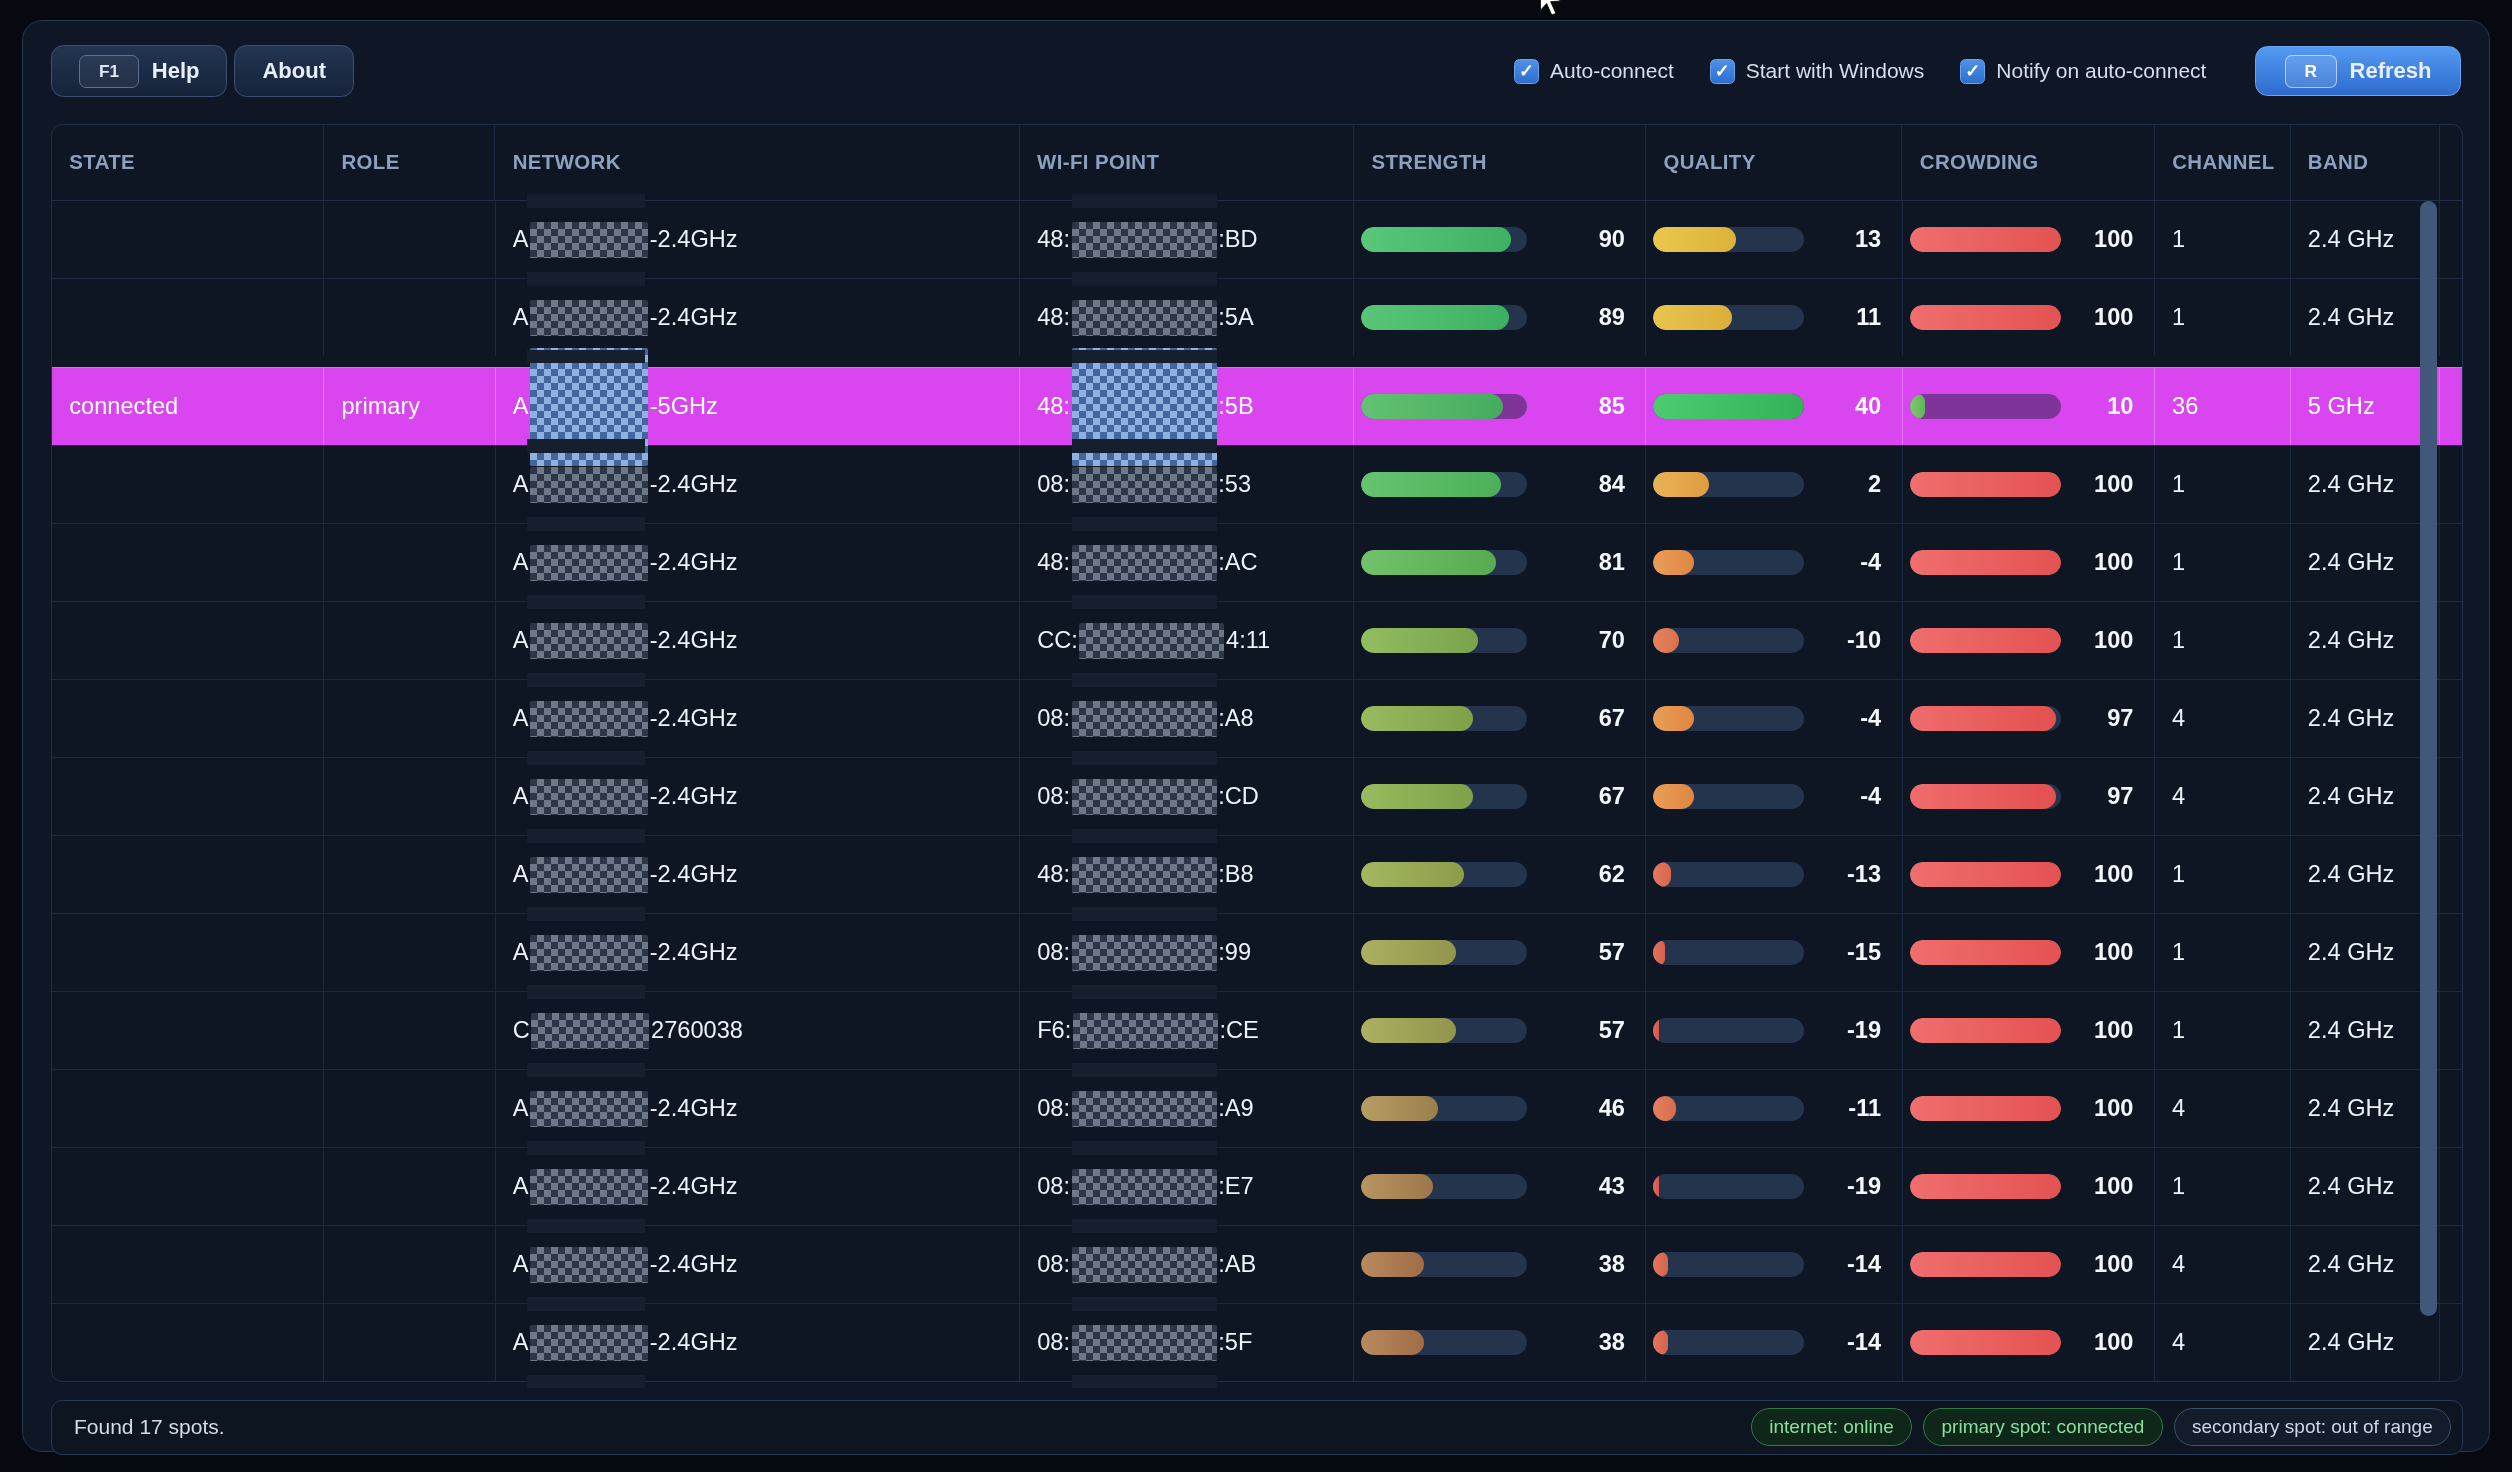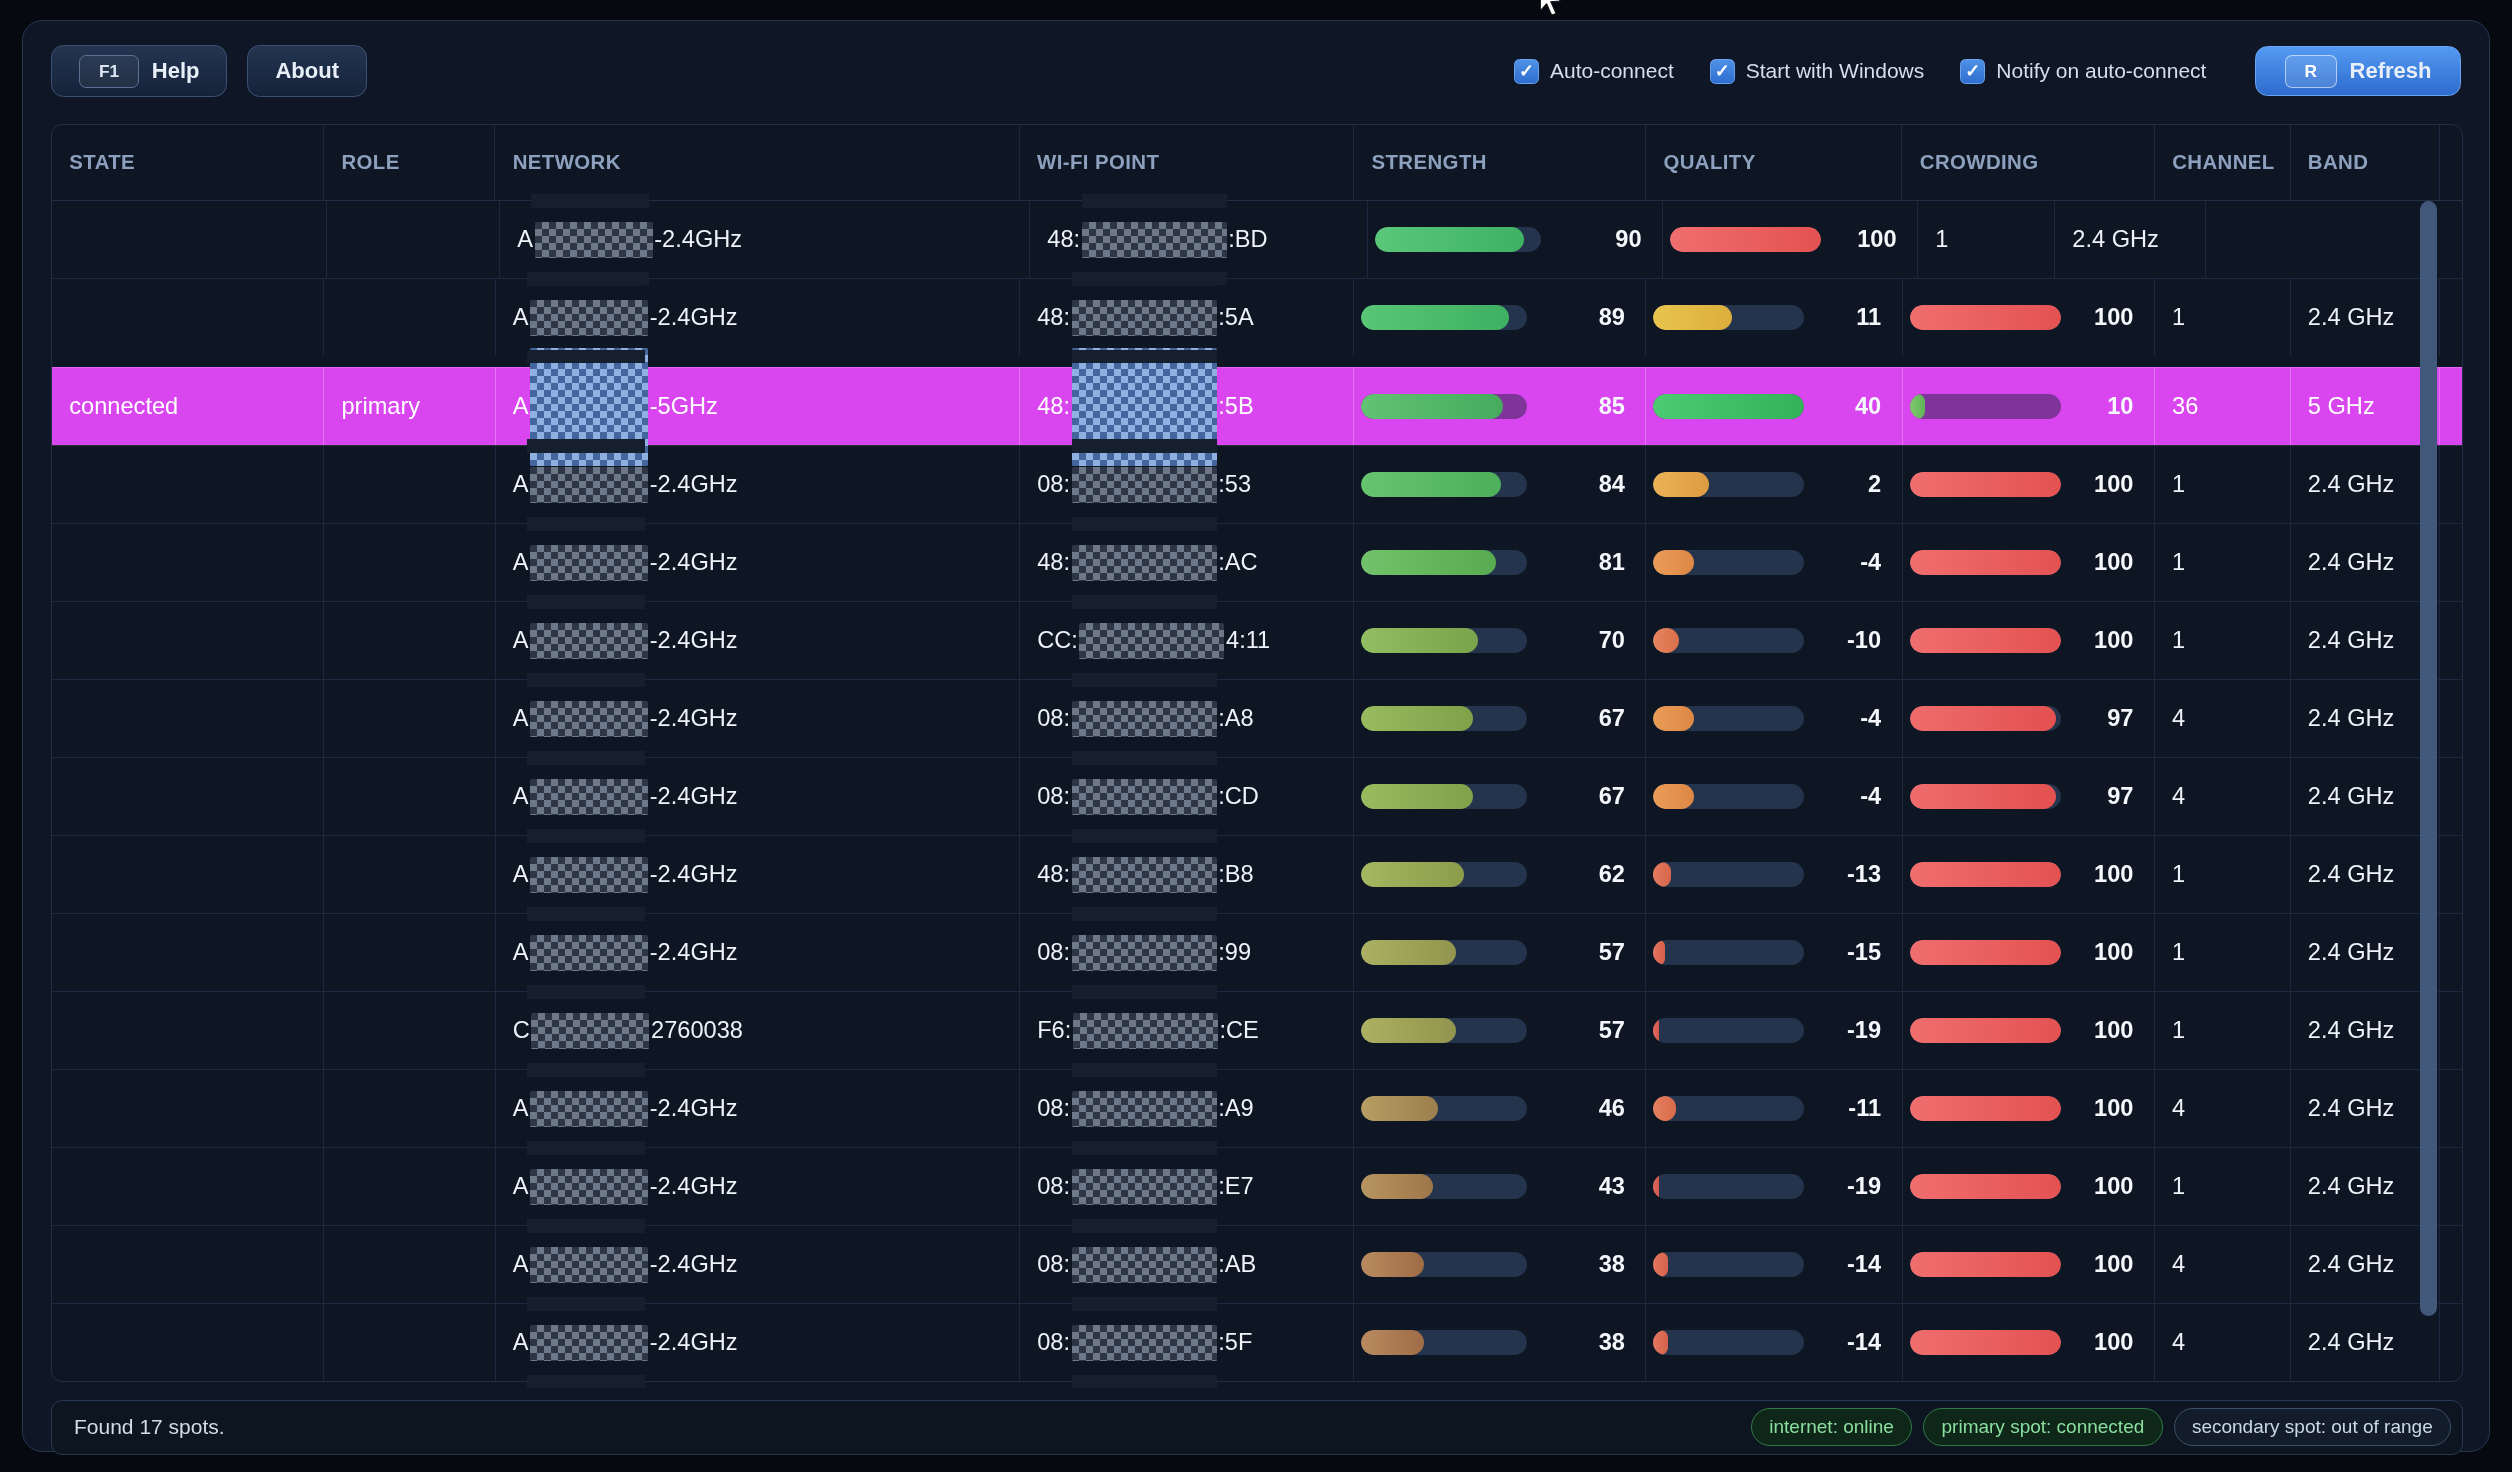--- a/index.html
+++ b/index.html
@@ -7,21 +7,21 @@
 
   
   .window{position:absolute;left:22px;top:20.4px;width:2468px;height:1432px;background:#0f1726;
     border:0.8px solid #28384f;border-radius:20.4px;box-sizing:border-box;padding:25px 28px;}
 
   
   .toolbar{display:flex;align-items:center;height:50px;}
   .btn{display:flex;align-items:center;justify-content:center;gap:12.6px;height:50px;padding:0 27px;
     background:linear-gradient(180deg,#233550,#16223a);border:0.8px solid #3c5172;border-radius:12.6px;
     color:#e9eff8;font-size:22px;font-weight:700;cursor:default;}
-  .btn + .btn{margin-left:20px;}
+  .btn + .btn{margin-left:7px;}
   .kbd{min-width:35px;height:33px;box-sizing:border-box;border:1.6px solid #5b7092;border-radius:7px;
     display:flex;align-items:center;justify-content:center;font-size:17.3px;font-weight:700;color:#dde6f2;
     background:rgba(255,255,255,.05);padding:0 19px;}
   .spacer{flex:1;}
   .chk{display:flex;align-items:center;gap:11px;margin-right:36px;}
   .chk .box{width:25px;height:25px;border-radius:5.5px;background:linear-gradient(180deg,#4f91e6,#2e6ecf);
     border:0.8px solid #69a2ee;box-sizing:border-box;display:flex;align-items:center;justify-content:center;}
   .chk .tick{color:#fff;font-size:18px;font-weight:700;line-height:1;}
   .chk .lbl{color:#d6dfeb;font-size:21px;}
   .btn.refresh{background:linear-gradient(180deg,#549af2,#2d6bcd);border:0.8px solid #6aa5f5;margin-left:12.6px;
@@ -162,20 +162,26 @@
               <span>48:</span>
               <span class="mosaic"></span>
               <span>:BD</span>
             </div>
             <div class="cell barcell w-str">
      <span class="track">
        <span class="fill" style="width:90%;background:linear-gradient(90deg,#5ac779,#3fb163)"></span>
      </span>
      <span class="val">90</span>
    </div>
+            <div class="cell barcell w-qual">
+     <span class="track">
+       <span class="fill" style="width:55%;background:linear-gradient(90deg,#e9c84f,#ddb13c)"></span>
+     </span>
+     <span class="val">13</span>
+   </div>
             <div class="cell barcell w-crowd">
      <span class="track">
        <span class="fill" style="width:100%;background:linear-gradient(90deg,#f06e6e,#e45252)"></span>
      </span>
      <span class="val">100</span>
    </div>
             <div class="cell w-ch">1</div>
             <div class="cell w-band">2.4 GHz</div>
             <div class="cell w-gut"></div>
           </div>

